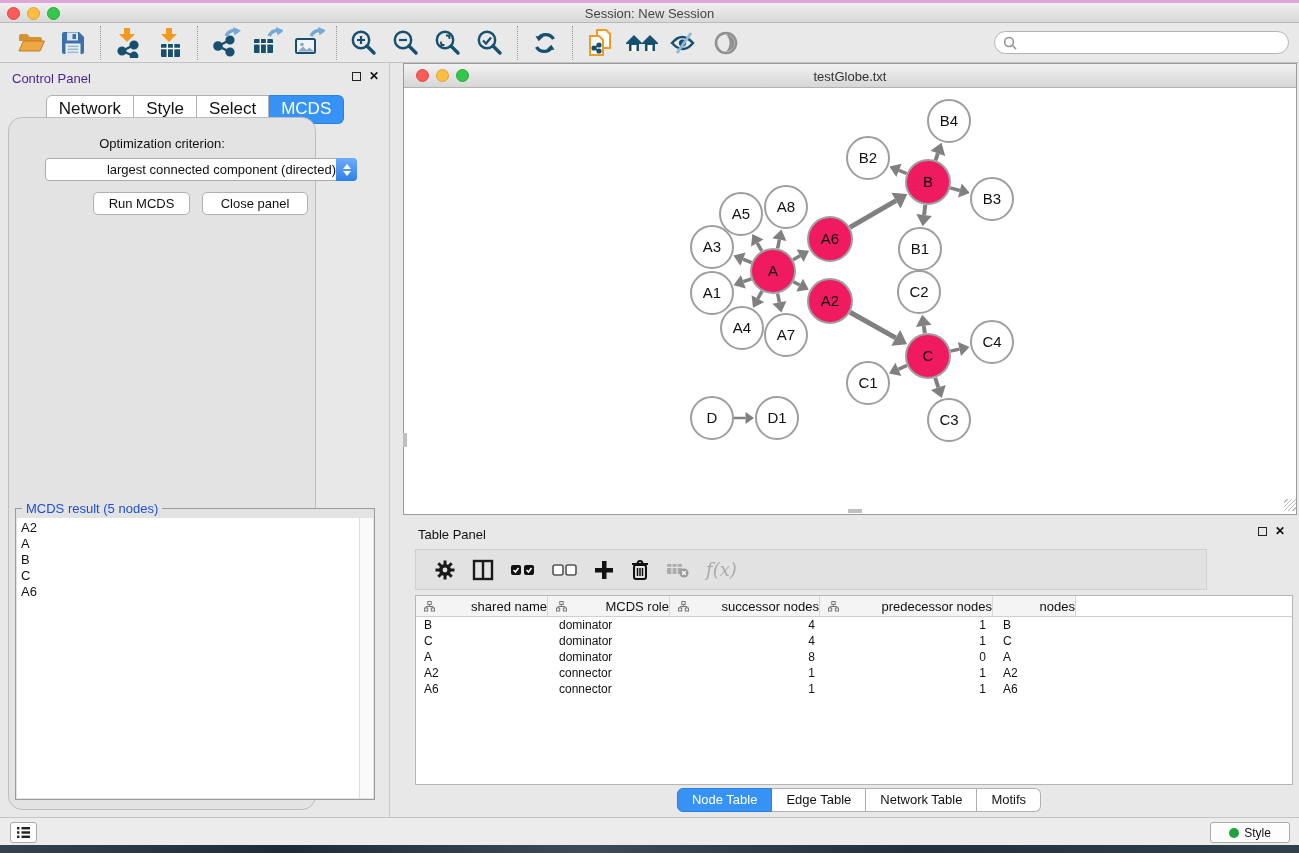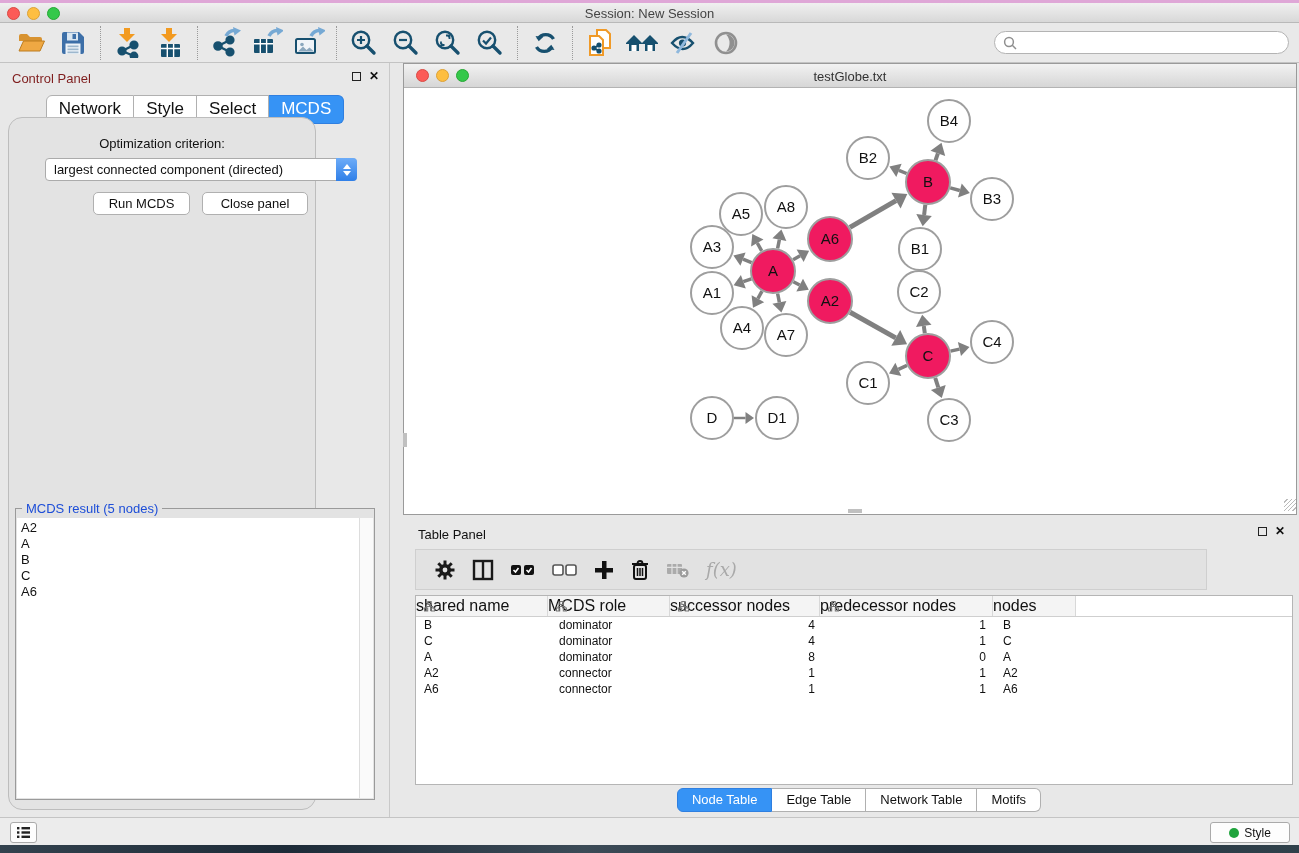--- a/index.html
+++ b/index.html
@@ -25,38 +25,38 @@
   .tbtn { width:42px; height:34px; display:flex; align-items:center; justify-content:center; }
   .tsep { width:1px; height:34px; border-left:1px dotted #9a9a9a; margin:0 6px; }
   .searchbox { position:absolute; right:10px; top:8px; width:295px; height:23px;
     border:1px solid #b3b3b3; border-radius:12px; background:#fff; display:flex; align-items:center; padding-left:8px; }
   .searchbox input { border:none; outline:none; flex:1; font-size:13px; background:transparent; }
 
   
   .control-panel { position:absolute; left:0; top:63px; width:390px; height:754px;
     background:#e8e8e8; border-right:1px solid #c9c9c9; }
   .panel-head { position:relative; height:28px; }
-  .panel-head .ph-title { position:absolute; left:12px; top:8px; font-size:13px; color:#7f1d1d; }
+  .panel-head .ph-title { position:absolute; left:12px; top:8px; font-size:13px; color:#4c1d95; }
   .panel-icons { position:absolute; right:10px; top:8px; display:flex; gap:8px; align-items:center; }
   .float-ico { width:9px; height:9px; border:1.5px solid #222; display:inline-block; }
   .close-ico { font-size:12px; font-weight:bold; color:#111; line-height:10px; }
 
   .cp-tabs { position:absolute; left:0; top:32px; width:390px; text-align:center; }
   .tabgroup { display:inline-flex; }
   .tabgroup .tab { font-size:17px; padding:3px 12px 4px; background:#fff; border:1px solid #b0b0b0;
     border-left:none; color:#111; }
   .tabgroup .tab:first-child { border-left:1px solid #b0b0b0; border-radius:6px 0 0 6px; }
   .tabgroup .tab:last-child { border-radius:0 6px 6px 0; }
   .tabgroup .tab.active { background:#3693f5; border-color:#2f7fe0; color:#fff; }
 
   .cp-content { position:absolute; left:8px; top:54px; width:308px; height:693px;
     border:1px solid #bdbdbd; border-radius:14px; background:#e3e3e3; }
   .opt-label { position:absolute; left:0; width:100%; top:18px; text-align:center; font-size:13px; color:#111; }
   .dropdown { position:absolute; left:36px; top:40px; width:312px; height:23px; background:#fff;
-    border:1px solid #ababab; border-radius:4px; display:flex; align-items:center; }
+    border:1px solid #ababab; border-radius:4px; display:flex; align-items:center;text-align:right; }
   .dropdown .dval { flex:1; font-size:13px; padding-left:8px; color:#111; white-space:nowrap; }
   .dropdown .stepper { width:21px; height:23px; margin:-1px -1px -1px 0; border-radius:0 4px 4px 0;
     background:linear-gradient(#6dacf8,#2f7fe8); display:flex; flex-direction:column; align-items:center; justify-content:center; gap:2px; }
   .arr-up { width:0; height:0; border-left:4px solid transparent; border-right:4px solid transparent; border-bottom:5px solid #fff; }
   .arr-dn { width:0; height:0; border-left:4px solid transparent; border-right:4px solid transparent; border-top:5px solid #fff; }
   .cp-btn { position:absolute; top:74px; height:23px; background:#fff; border:1px solid #b0b0b0;
     border-radius:5px; font-size:13px; color:#111; font-family:inherit; }
   .btn-run { left:84px; width:97px; }
   .btn-close { left:193px; width:106px; }
 
@@ -86,22 +86,22 @@
   .tp-head .ph-title { position:absolute; left:15px; top:7px; font-size:13px; color:#111; }
   .tp-toolbar { position:absolute; left:12px; top:29px; width:792px; height:41px; background:#e2e2e2;
     border:1px solid #cfcfcf; display:flex; align-items:center; gap:16px; padding-left:18px; }
   .tp-ico { display:flex; align-items:center; justify-content:center; }
   .fx-label { font-family:"DejaVu Serif",serif; font-style:italic; color:#a9a9a9; font-size:18px; }
 
   .node-table { position:absolute; left:12px; top:75px; width:878px; height:190px; background:#fff;
     border:1px solid #b5b5b5; overflow:hidden; }
   .nt-header { display:grid; grid-template-columns:132px 122px 150px 173px 83px 1fr; height:21px;
     background:#f4f4f4; border-bottom:1px solid #cfcfcf; }
-  .nt-header .hcell { position:relative; border-right:1px solid #d8d8d8; display:flex; align-items:center; justify-content:flex-start;
-    font-size:16px; color:#111; }
+  .nt-header .hcell { position:relative; border-right:1px solid #d8d8d8; display:flex; align-items:center; justify-content:flex-end;
+    font-size:13px; color:#111; }
   .nt-header .hcell:last-child { border-right:none; background:#fff; }
   .hcell .sort-ico { position:absolute; left:8px; top:5px; }
   .nt-row { display:grid; grid-template-columns:132px 122px 150px 173px 83px 1fr; height:16px;
     font-size:12px; color:#111; align-items:center; }
   .nt-row .c0 { padding-left:8px; }
   .nt-row .c1 { padding-left:11px; }
   .nt-row .c2 { text-align:right; padding-right:5px; }
   .nt-row .c3 { text-align:right; padding-right:7px; }
   .nt-row .c4 { padding-left:10px; }
 

